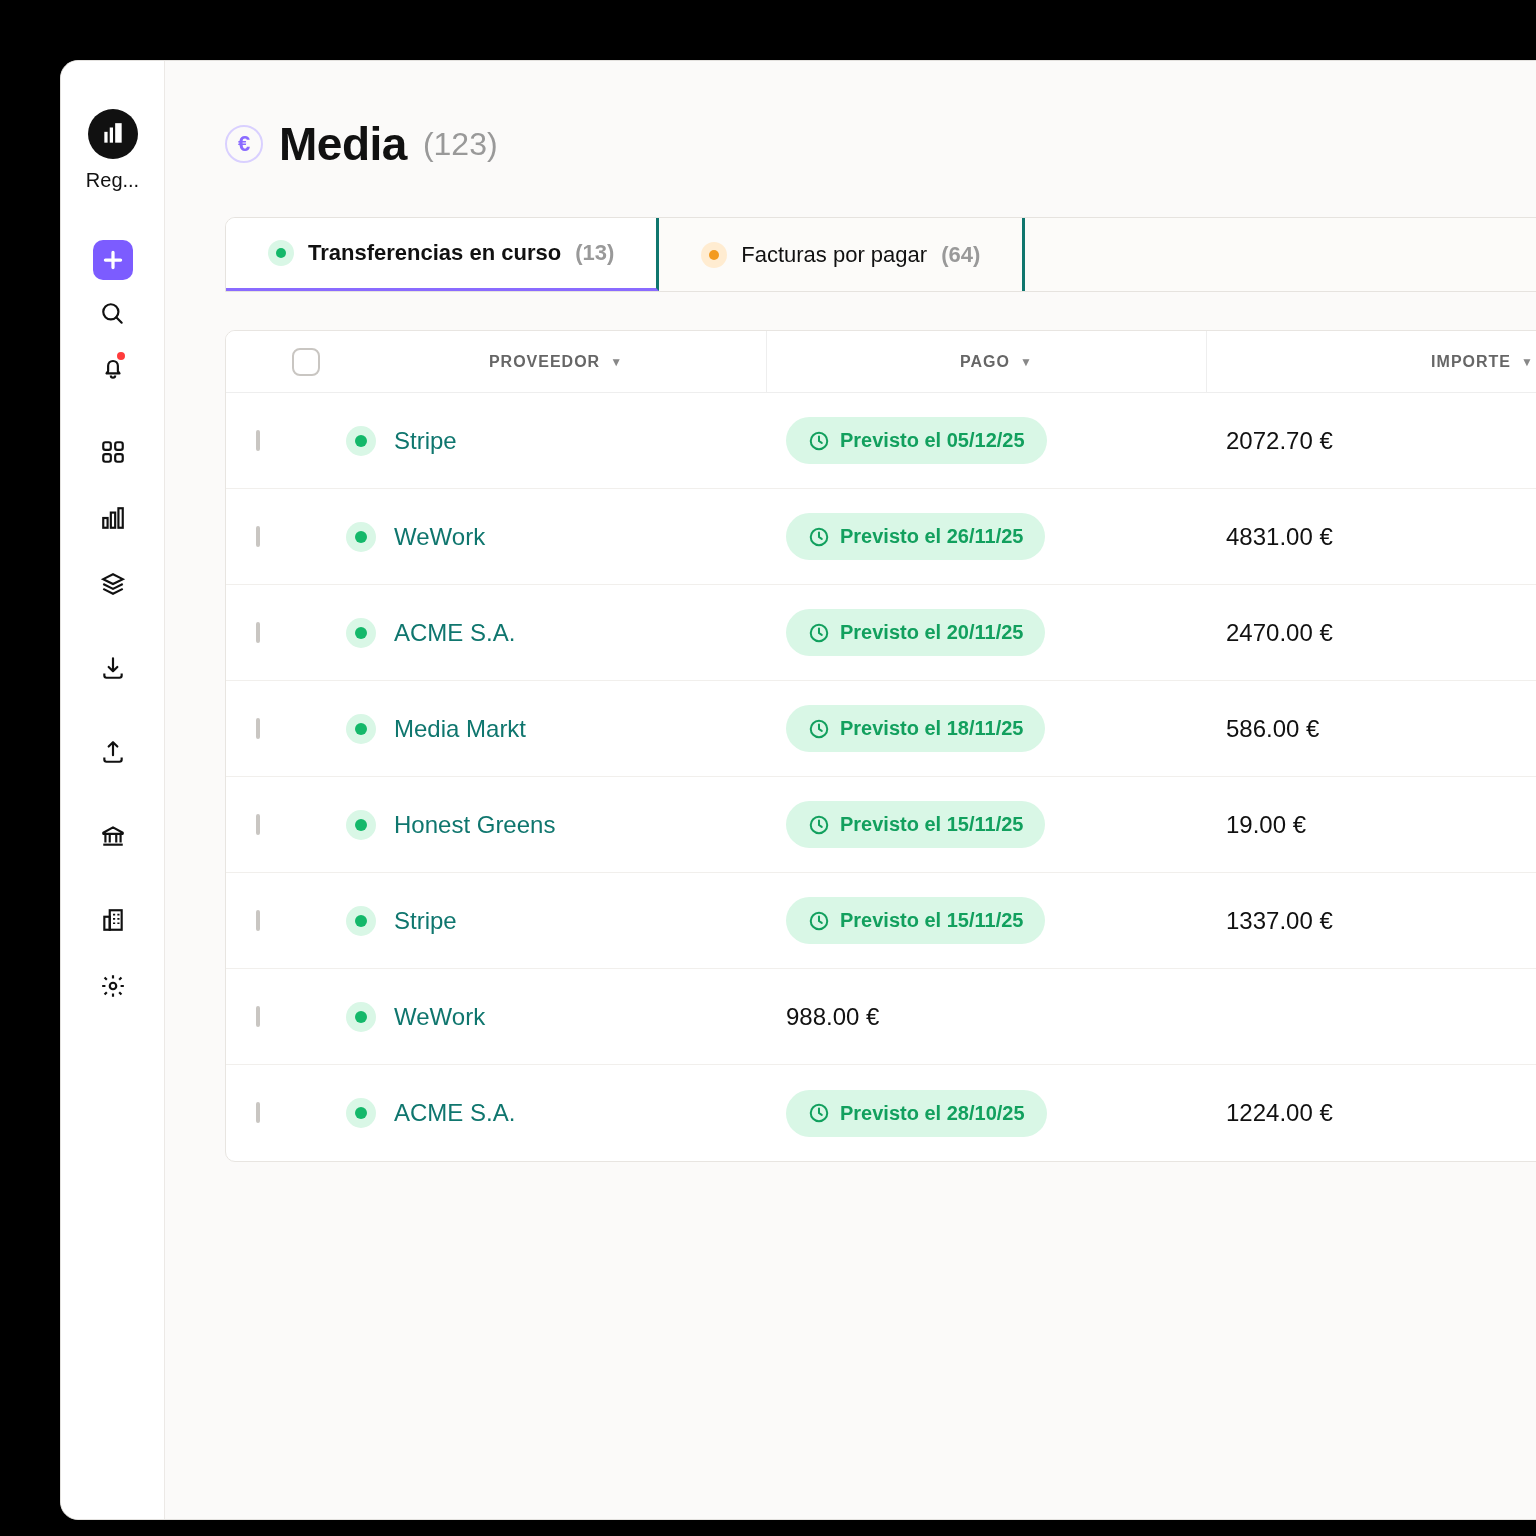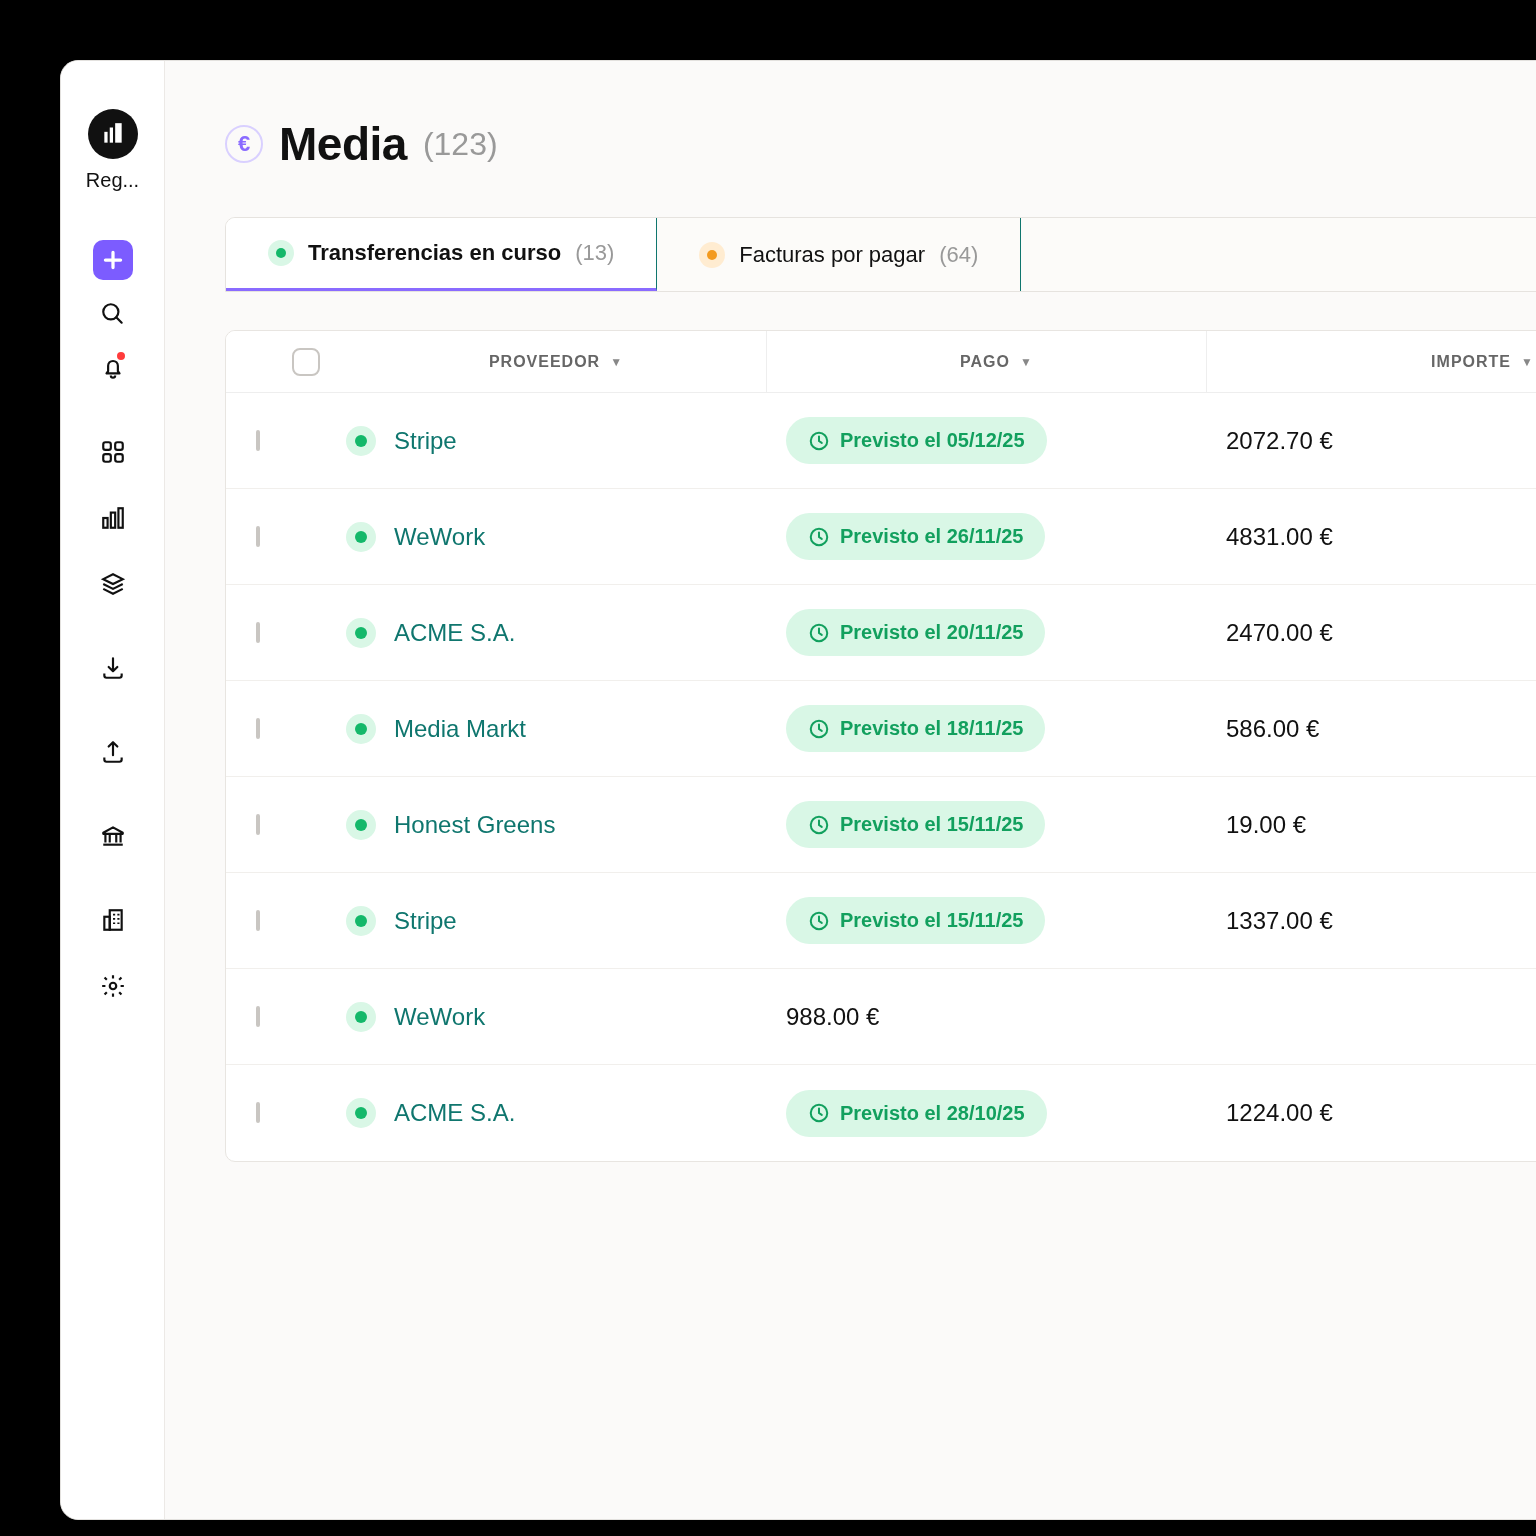--- a/index.html
+++ b/index.html
@@ -73,38 +73,38 @@
     border-radius: 10px 10px 0 0;
     overflow:hidden;
     background:#fcfbf9;
   }
   .tab {
     flex: 0 0 auto;
     padding: 22px 42px;
     display:flex; align-items:center; gap:14px;
     font-size:22px;
     background:#fcfbf9;
-    border-right:1px solid #0f766e;
+    border-right:3px solid #0f766e;
     color:#111;
   }
   .tab.active {
     background:#fff;
     border-bottom: 3px solid #8a6bff;
     font-weight:600;
   }
   .tab .dot-badge {
     width:26px; height:26px; border-radius:50%;
     display:flex; align-items:center; justify-content:center;
   }
   .tab .dot-badge.green { background:#d9f7e6; }
   .tab .dot-badge.orange { background:#ffecd1; }
   .tab .dot-badge .dot { width:10px; height:10px; border-radius:50%; }
   .tab .dot-badge.green .dot { background:#14b86a; }
   .tab .dot-badge.orange .dot { background:#f39a1f; }
-  .tab .tab-count { color:#999; font-weight:400; }
+  .tab .tab-count { color:#999; font-weight:700; }
 
   .table {
     margin-top: 38px;
     border:1px solid #e8e5e1;
     border-radius:10px;
     background:#fff;
     overflow:hidden;
   }
   .thead, .trow {
     display:grid;

